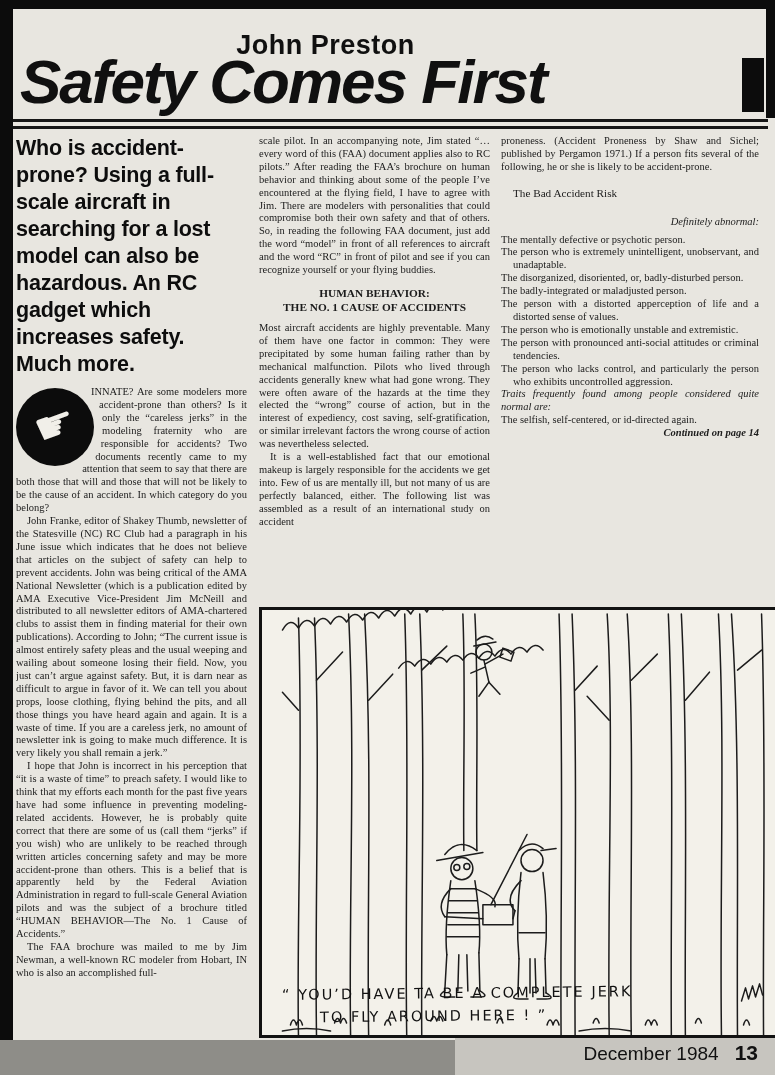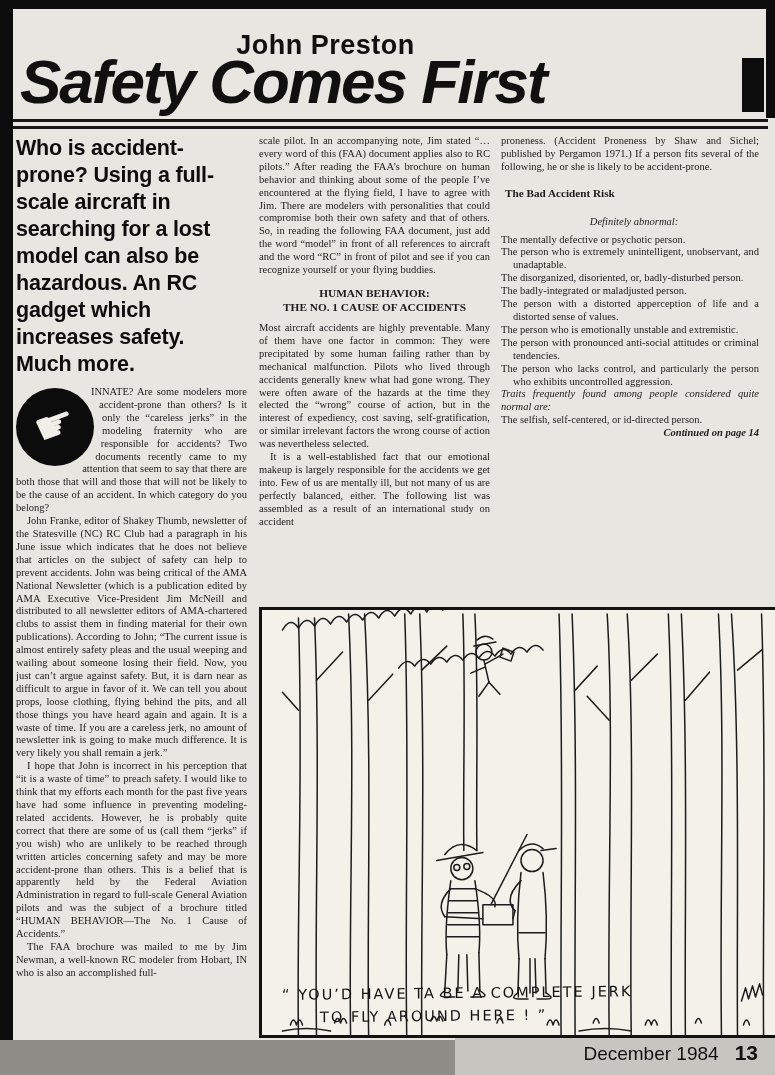--- a/index.html
+++ b/index.html
@@ -56,22 +56,22 @@
     transform:translate(-50%,-55%) rotate(-20deg);
     color:#f1efe9; font-size:46px; line-height:1;
     font-family:"DejaVu Sans", sans-serif;
   }
 
   .mid-heading {
     text-align:center; font-weight:bold; font-size:11.3px; line-height:14px;
     margin:9px 0 8px;
   }
 
-  .rc-heading { font-weight:bold; font-size:11.2px; text-align:left; margin:13px 4px 9px; }
-  .rc-sub { font-style:italic; text-align:center; margin:16px 0 5px 8px; }
+  .rc-heading { font-weight:normal; font-size:11.2px; text-align:left; margin:13px 12px 9px; }
+  .rc-sub { font-style:italic; text-align:right; margin:16px 0 5px 8px; }
   .rc-item { padding-left:12px; text-indent:-12px; margin-bottom:2.5px; }
   .rc-few { margin-top:10px; text-indent:12px; }
   .rc-traits { font-style:italic; margin-top:11px; }
   .rc-continued { font-style:italic; font-weight:bold; text-align:right; margin-top:3px; }
 
   .cartoon {
     position:absolute; left:259px; top:607px; width:537px; height:431px;
     background:#f3f1ea; border:3px solid #121212; z-index:2;
   }
   .cartoon svg { position:absolute; left:0; top:0; width:100%; height:100%; }
@@ -138,21 +138,21 @@
     <div class="rc-sub">Definitely abnormal:</div>
     <p class="rc-item">The mentally defective or psychotic person.</p>
     <p class="rc-item">The person who is extremely unintelligent, unobservant, and unadaptable.</p>
     <p class="rc-item">The disorganized, disoriented, or, badly-disturbed person.</p>
     <p class="rc-item">The badly-integrated or maladjusted person.</p>
     <p class="rc-item">The person with a distorted apperception of life and a distorted sense of values.</p>
     <p class="rc-item">The person who is emotionally unstable and extremistic.</p>
     <p class="rc-item">The person with pronounced anti-social attitudes or criminal tendencies.</p>
     <p class="rc-item">The person who lacks control, and particularly the person who exhibits uncontrolled aggression.</p>
     <p class="rc-traits">Traits frequently found among people considered quite normal are:</p>
-    <p>The selfish, self-centered, or id-directed person.</p>
+    <p>The selfish, self-centered, or id-directed again.</p>
     <p class="rc-continued">Continued on page 14</p>
   </div>
 
   <div class="cartoon">
     <svg viewBox="0 0 497 424" aria-hidden="true">
       <g stroke="#1c1c1c" fill="none" stroke-width="1.5" stroke-linecap="round" stroke-linejoin="round">
 
         <path d="M4,20 q8,-14 16,-2 q8,-14 16,-2 q8,-14 16,-2 q8,-14 16,-2 q8,-14 16,-2 q8,-14 16,-2 q8,-14 16,-2 q8,-14 16,-2 q8,-14 16,-2 q8,-14 16,-2 q8,-14 16,-2 q8,-14 16,-2 q8,-14 16,-2 q8,-14 16,-2 q8,-14 16,-2 q8,-14 16,-2 q8,-14 16,-2 q8,-14 16,-2 q8,-14 16,-2 q8,-14 16,-2 q8,-14 16,-2 q8,-14 16,-2 q8,-14 16,-2 q8,-14 16,-2 q8,-14 16,-2 q8,-14 16,-2 q8,-14 16,-2 q8,-14 16,-2 q8,-14 16,-2 q8,-14 16,-2"></path>
         <path d="M120,58 q8,-12 16,-2 q8,-12 16,-2 q8,-12 16,-2 q8,-12 16,-2 q8,-12 16,-2 q8,-12 16,-2 q8,-12 16,-2 q8,-12 16,-2 q8,-12 16,-2"></path>
 

